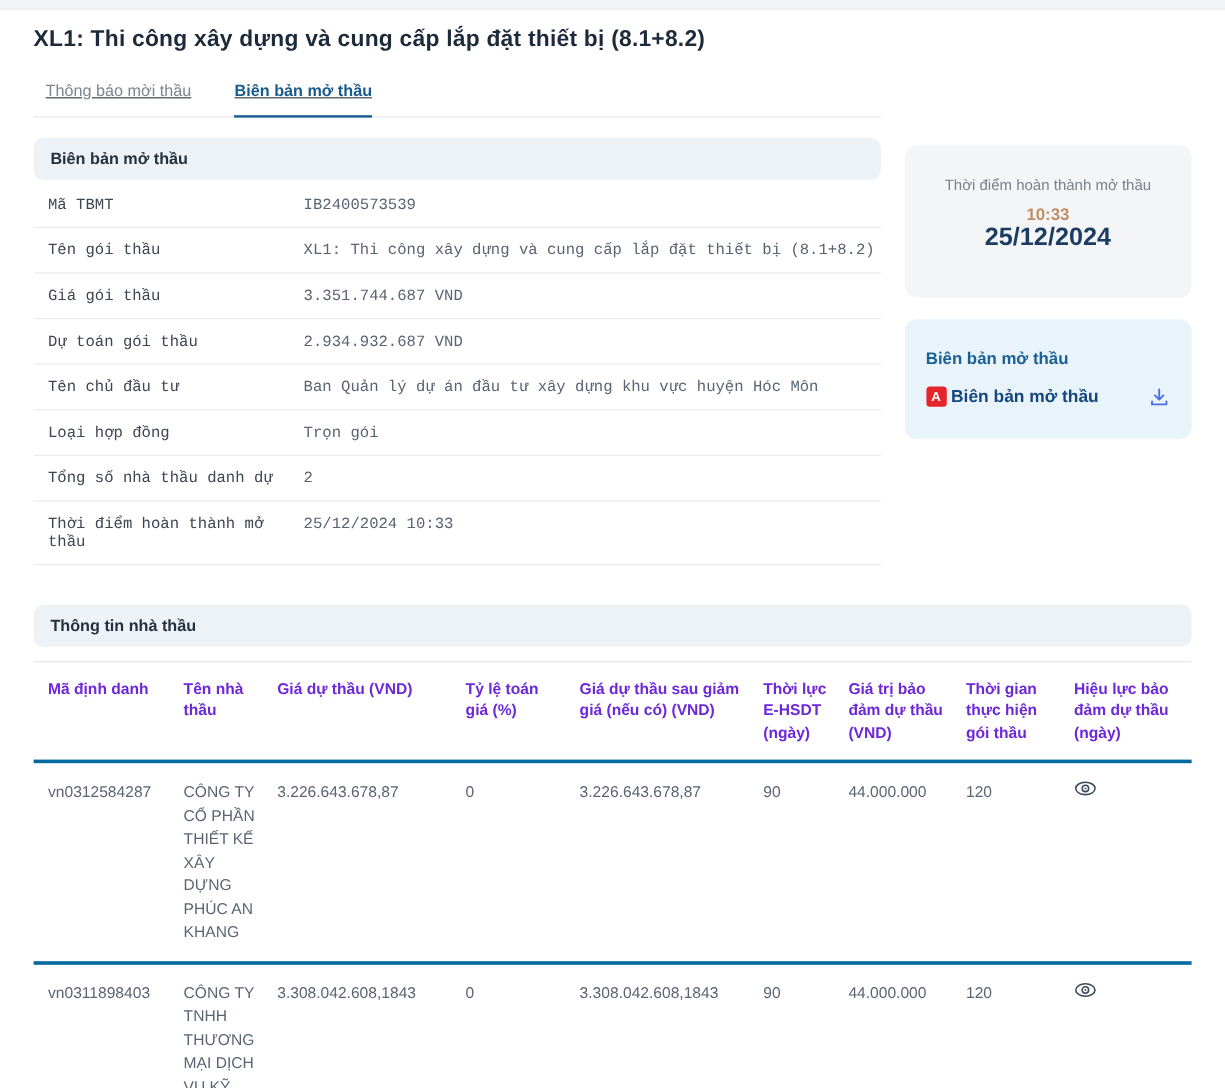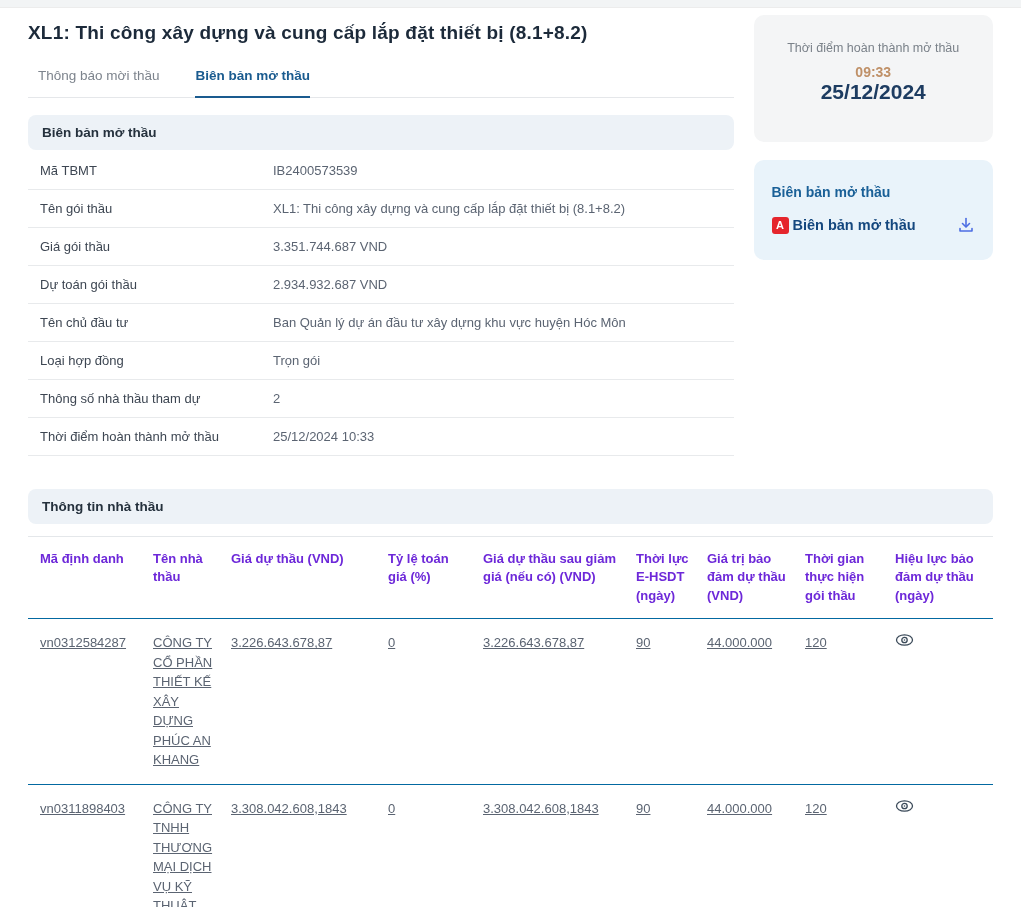--- a/index.html
+++ b/index.html
@@ -1,36 +1,36 @@
 <!DOCTYPE html>
 <html><head>
 <meta charset="utf-8">
 <style>
   * { margin:0; padding:0; box-sizing:border-box; }
   html,body { width:1021px; height:907px; overflow:hidden; background:#fff;
     font-family:"Liberation Sans", sans-serif; color:#3d4652; }
   .top-strip { height:8px; background:#f2f4f5; border-bottom:1px solid #ececec; }
   .content { padding:0 28px; position:relative; }
-  .top-area { display:flex; align-items:flex-start; }
+  .top-area { display:flex; align-items:center; }
   .left-col { width:707px; }
   .right-col { width:240px; margin-left:20px; margin-top:7px; }
 
   h1.page-title { margin-top:14px; font-size:19px; font-weight:700; color:#1c2a3a; letter-spacing:.2px; }
 
-  .tabbar { margin-top:24px; display:flex; gap:36px; border-bottom:1px solid #e5e7ea; padding-left:10px; }
+  .tabbar { margin-top:24px; display:flex; gap:36px; border-bottom:1px solid #e5e7ea; padding-left:10px;text-decoration:underline; }
   .tab { font-size:13.5px; color:#7d848d; padding-bottom:13px; cursor:pointer; }
   .tab.active { color:#1a5b8f; font-weight:700; border-bottom:2px solid #1a5b8f; margin-bottom:-1px; }
 
   .section-header { margin-top:17px; background:#edf2f7; border-radius:8px;
     padding:10px 14px; font-size:13.5px; font-weight:700; color:#25313d; }
 
   .detail-list { margin-top:2px; }
-  .detail-row { display:flex; padding:11px 0; border-bottom:1px solid #e8eaec; font-size:13px; }
+  .detail-row { display:flex; padding:11px 0; border-bottom:1px solid #e8eaec; font-size:13px;font-family:Liberation Mono, monospace; }
   .detail-row .lbl { width:225px; padding-left:12px; color:#3d4652; flex-shrink:0; }
-  .detail-row .val { color:#5b6472; flex:1;margin-left:20px; }
+  .detail-row .val { color:#5b6472; flex:1; }
 
   
   .card-time { background:#f4f5f6; border-radius:10px; padding:26px 10px 38px; text-align:center; }
   .card-time .cap { font-size:12.5px; color:#7a8189; }
   .card-time .time { margin-top:9px; font-size:14px; font-weight:700; color:#bf9067; }
   .card-time .date { font-size:21px; font-weight:700; color:#1d3c61; }
   .card-doc { margin-top:18px; background:#e9f3fa; border-radius:10px; padding:24px 18px 26px; }
   .card-doc .doc-title { font-size:14px; font-weight:700; color:#1a6097; }
   .file-row { margin-top:16px; display:flex; align-items:center; }
   .pdf-badge { width:17px; height:17px; background:#e5252c; border-radius:3px; color:#fff;
@@ -38,21 +38,21 @@
   .file-label { margin-left:4px; font-size:14.5px; font-weight:700; color:#14477e; cursor:pointer; }
   .dl-btn { margin-left:auto; cursor:pointer; display:flex; align-items:center; }
 
   
   .bidders-wrap { margin-top:33px; }
   .btable { margin-top:12px; border-top:1px solid #e4e7ea; }
   .trow { display:grid; grid-template-columns:125px 78px 157px 95px 153px 71px 98px 90px 1fr; }
   .trow > div { padding:11px 14px 11px 0; font-size:13px; line-height:1.42; }
   .trow > div:first-child { padding-left:12px; }
   .thead > div { font-weight:700; color:#6d28d9; padding-top:13px; padding-bottom:13px; }
-  .tbody { border-top:1px solid #0369a1; color:#5b6472;text-decoration:underline; }
+  .tbody { border-top:3px solid #0369a1; color:#5b6472; }
   .tbody > div { padding-top:14px; padding-bottom:14px; line-height:1.5; }
   .eye-cell { cursor:pointer; }
   svg { display:block; }
 </style>
 </head>
 <body>
 
 <div class="top-strip"></div>
 <div class="content">
   <div class="top-area">
@@ -85,34 +85,34 @@
         </div>
         <div class="detail-row">
           <div class="lbl">Tên chủ đầu tư</div>
           <div class="val">Ban Quản lý dự án đầu tư xây dựng khu vực huyện Hóc Môn</div>
         </div>
         <div class="detail-row">
           <div class="lbl">Loại hợp đồng</div>
           <div class="val">Trọn gói</div>
         </div>
         <div class="detail-row">
-          <div class="lbl">Thông số nhà thầu tham dự</div>
+          <div class="lbl">Tổng số nhà thầu danh dự</div>
           <div class="val">2</div>
         </div>
         <div class="detail-row">
           <div class="lbl">Thời điểm hoàn thành mở thầu</div>
           <div class="val">25/12/2024 10:33</div>
         </div>
       </div>
     </div>
 
     <div class="right-col">
       <div class="card-time">
         <div class="cap">Thời điểm hoàn thành mở thầu</div>
-        <div class="time">09:33</div>
+        <div class="time">10:33</div>
         <div class="date">25/12/2024</div>
       </div>
 
       <div class="card-doc">
         <div class="doc-title">Biên bản mở thầu</div>
         <div class="file-row">
           <span class="pdf-badge">A</span>
           <span class="file-label">Biên bản mở thầu</span>
           <span class="dl-btn">
             <svg width="18" height="18" viewBox="0 0 18 18" fill="none" stroke="#4d6ee3" stroke-width="1.6" stroke-linecap="round" stroke-linejoin="round">

